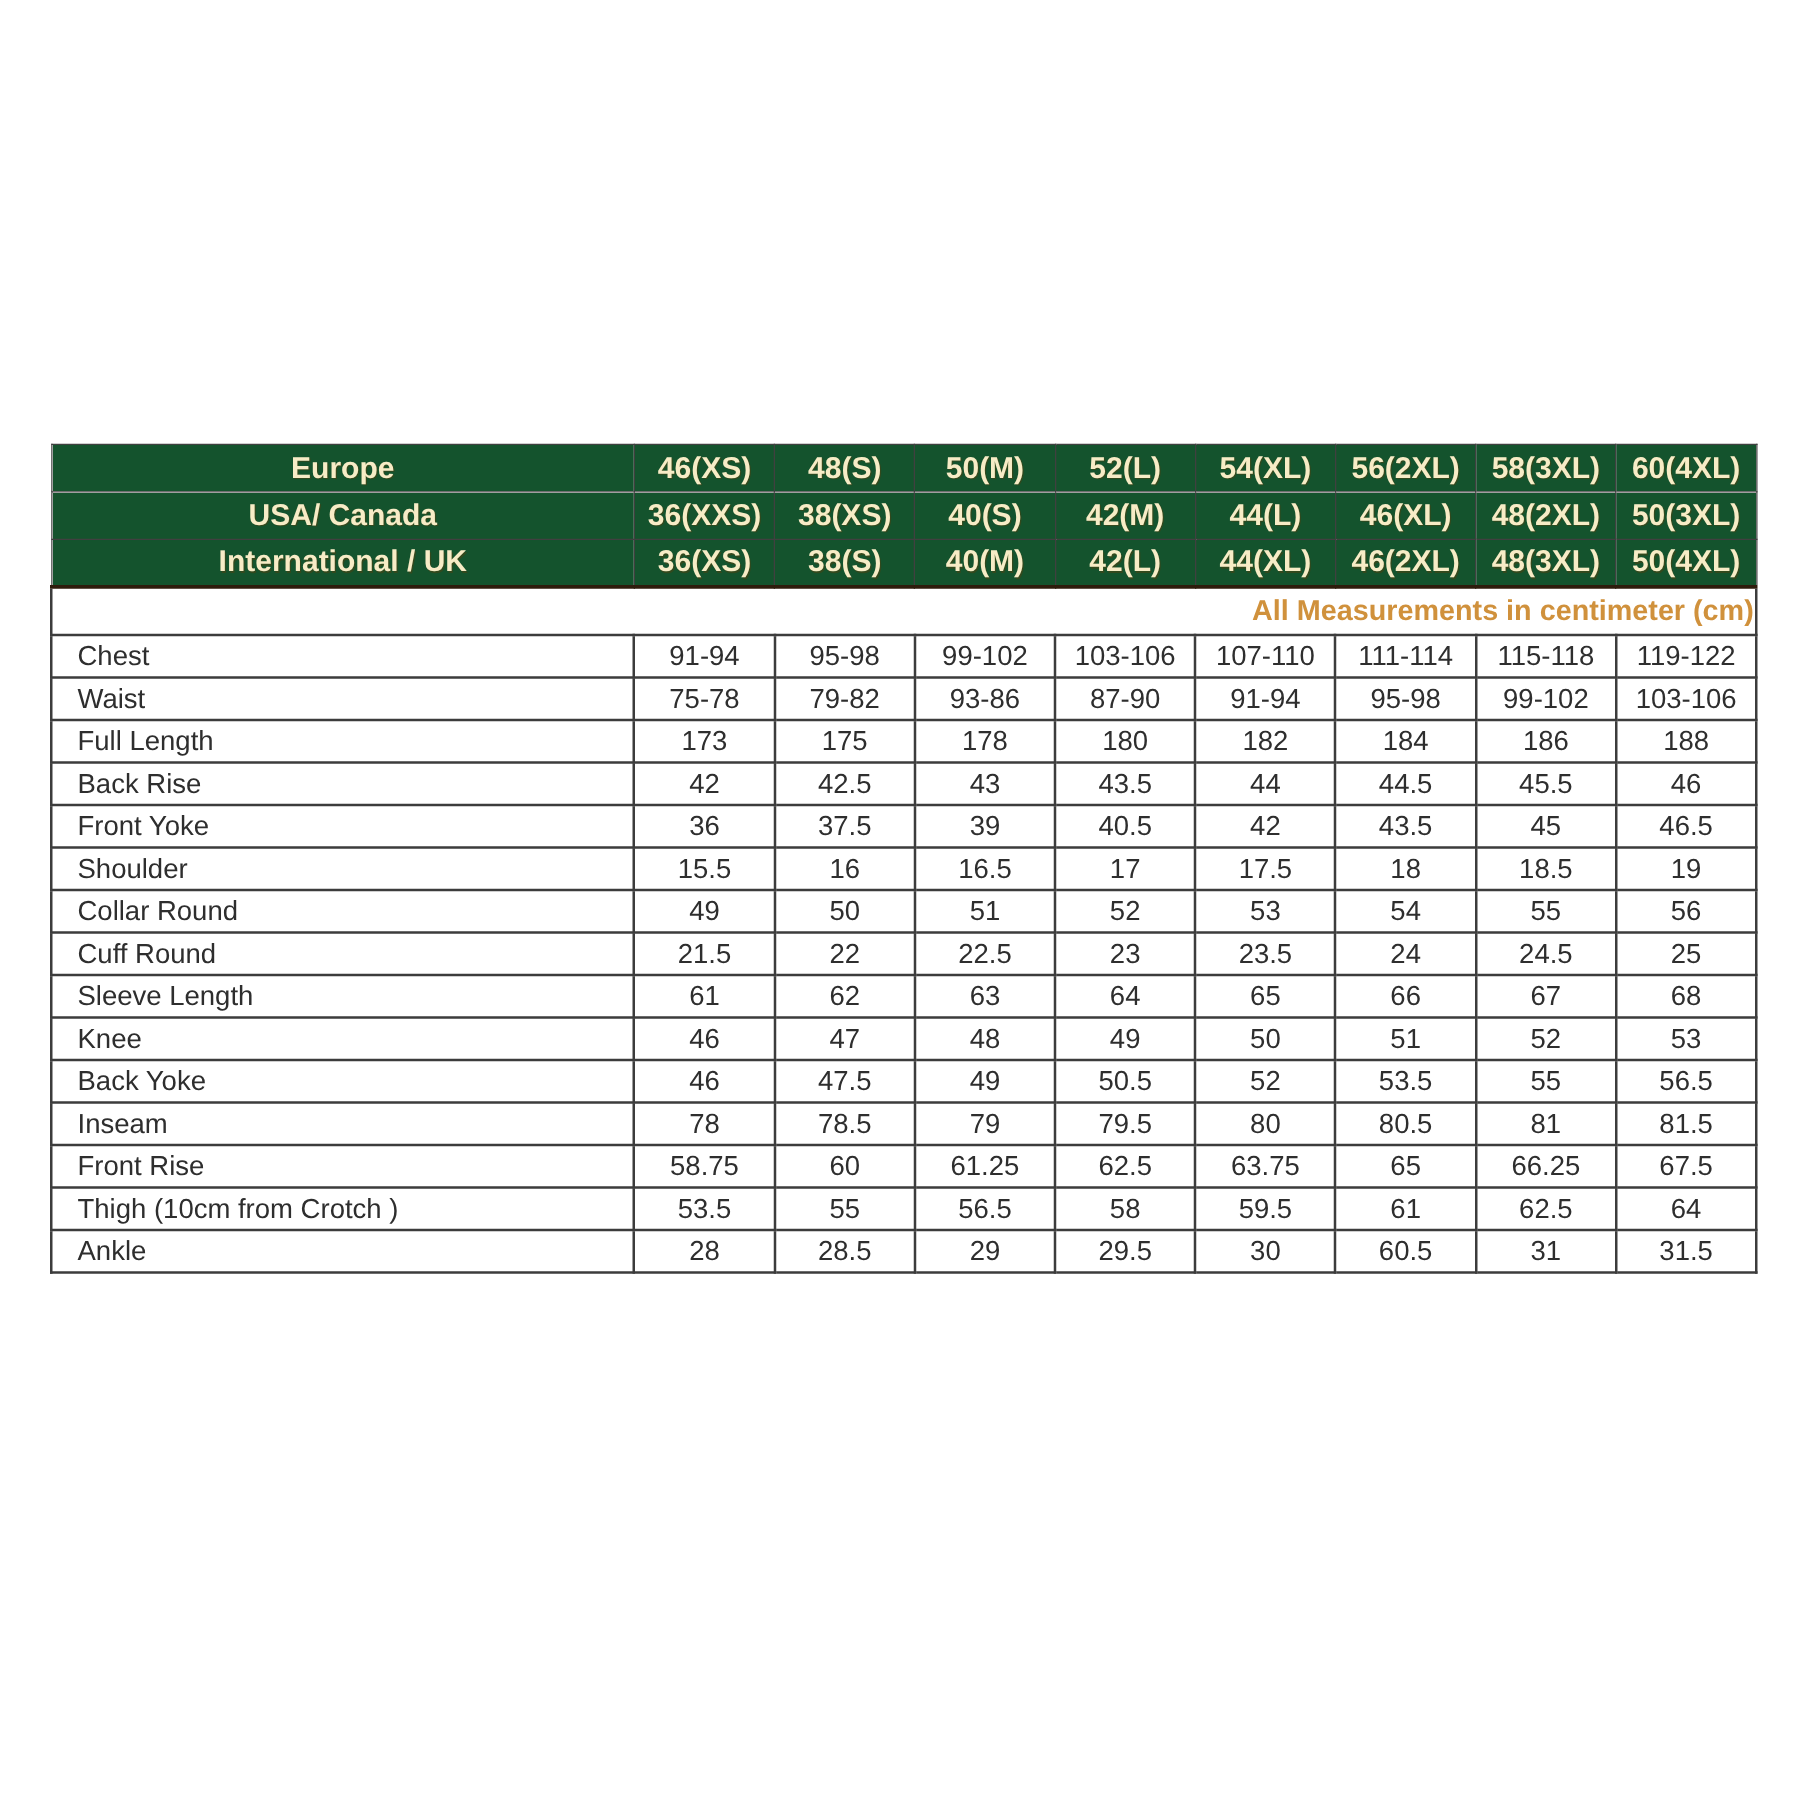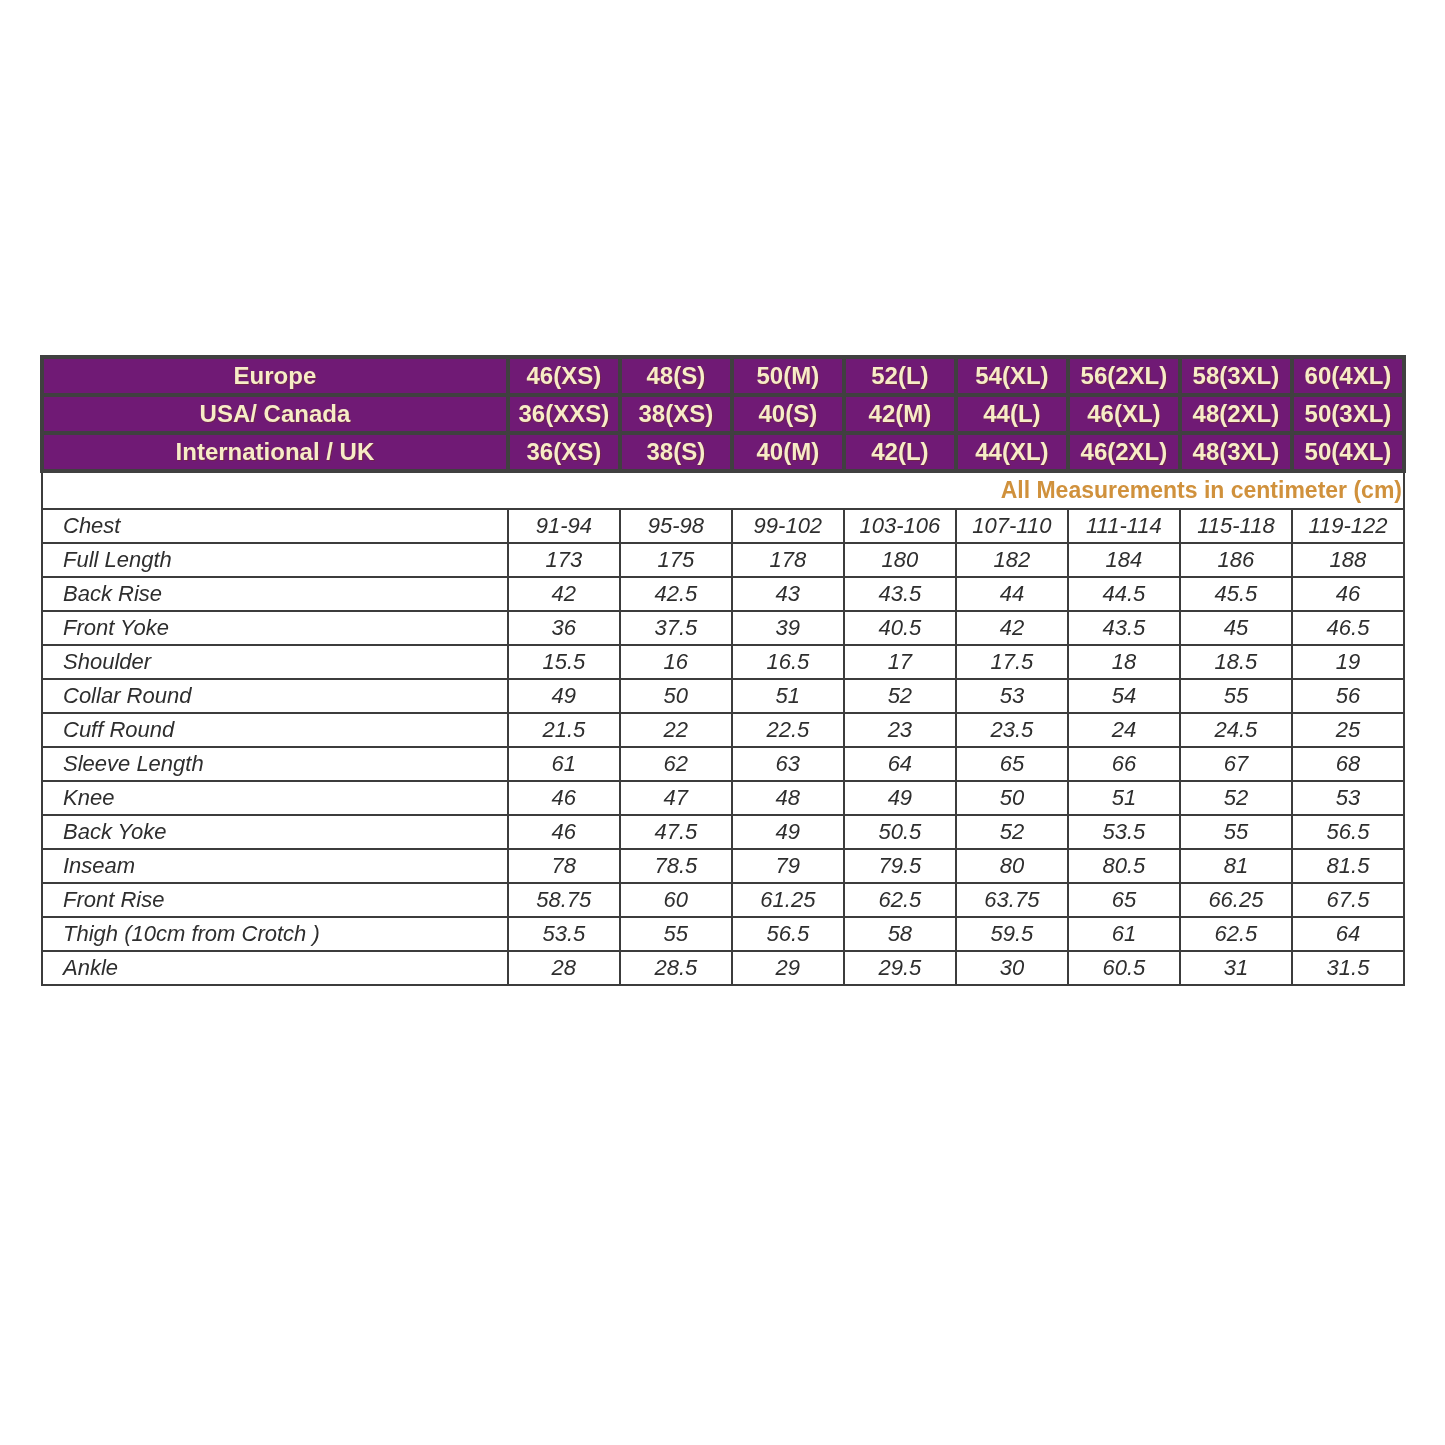--- a/index.html
+++ b/index.html
@@ -17,22 +17,22 @@
     width: 1366px;
   }
   table.size-chart {
     border-collapse: collapse;
     width: 100%;
     table-layout: fixed;
   }
   
   tr.size-row { height: 38px; }
   td.hdr {
-    background: #701a75;
-    border: 4px solid #404040;
+    background: #14532d;
+    border: 1px solid #404040;
     color: #F7ECC6;
     font-weight: bold;
     font-size: 24px;
     text-align: center;
     text-shadow: 1px 1px 0 rgba(110,55,0,0.35);
     overflow: hidden;
     white-space: nowrap;
     padding: 0 2px;
   }
   
@@ -40,21 +40,21 @@
   td.subtitle-cell {
     border: 2px solid #3C3C3C;
     border-top: 3px solid #2E1C0C;
     color: #D0913C;
     font-weight: bold;
     font-size: 23px;
     text-align: right;
     background: #ffffff;
   }
   
-  tr.measure-row { height: 34px; font-style: italic; }
+  tr.measure-row { height: 34px; }
   td.cell {
     border: 2px solid #3C3C3C;
     color: #2E2E2E;
     font-size: 22px;
     text-align: center;
     background: #ffffff;
     overflow: hidden;
     white-space: nowrap;
   }
   td.row-label {
@@ -124,20 +124,31 @@
           <td class="cell">91-94</td>
           <td class="cell">95-98</td>
           <td class="cell">99-102</td>
           <td class="cell">103-106</td>
           <td class="cell">107-110</td>
           <td class="cell">111-114</td>
           <td class="cell">115-118</td>
           <td class="cell">119-122</td>
         </tr>
         <tr class="measure-row">
+          <td class="cell row-label">Waist</td>
+          <td class="cell">75-78</td>
+          <td class="cell">79-82</td>
+          <td class="cell">93-86</td>
+          <td class="cell">87-90</td>
+          <td class="cell">91-94</td>
+          <td class="cell">95-98</td>
+          <td class="cell">99-102</td>
+          <td class="cell">103-106</td>
+        </tr>
+        <tr class="measure-row">
           <td class="cell row-label">Full Length</td>
           <td class="cell">173</td>
           <td class="cell">175</td>
           <td class="cell">178</td>
           <td class="cell">180</td>
           <td class="cell">182</td>
           <td class="cell">184</td>
           <td class="cell">186</td>
           <td class="cell">188</td>
         </tr>

